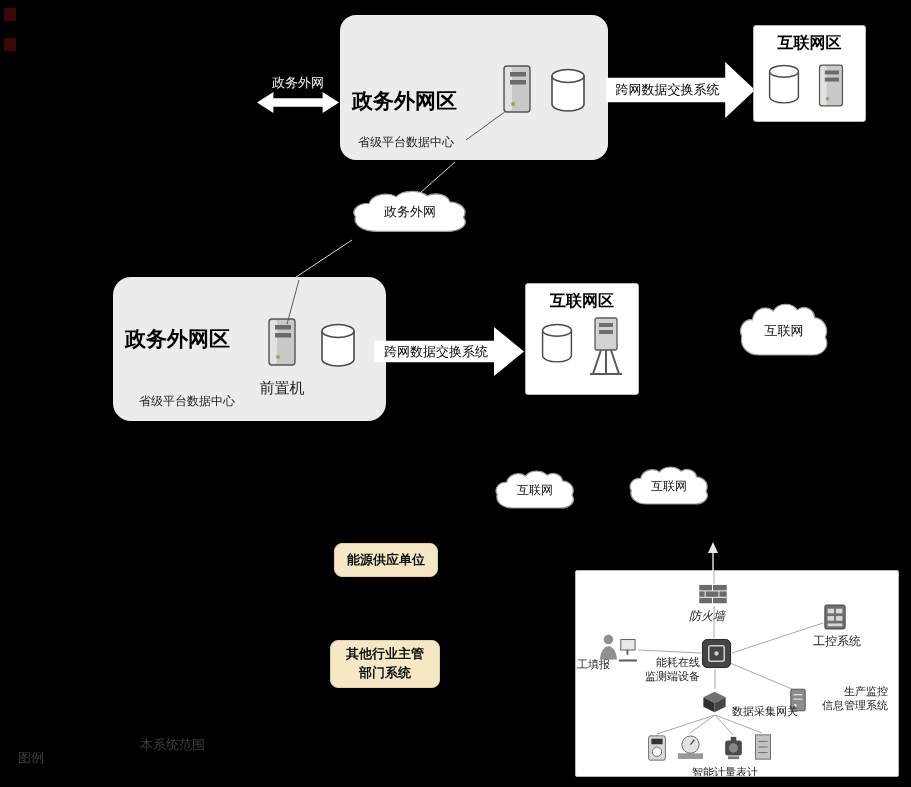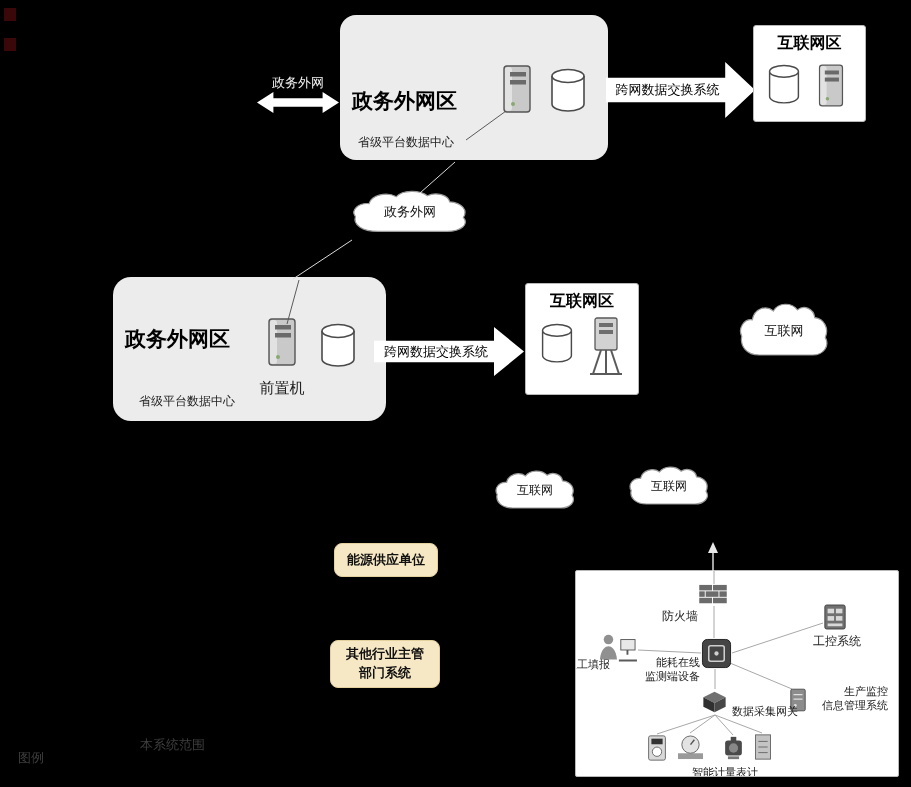--- a/index.html
+++ b/index.html
@@ -194,21 +194,21 @@
       <svg viewBox="0 0 32 24">
         <rect x="1" y="1" width="14" height="6" fill="#6b6b6b"></rect>
           <rect x="16" y="1" width="15" height="6" fill="#6b6b6b"></rect>
         <rect x="1" y="8" width="6" height="6" fill="#6b6b6b"></rect>
           <rect x="8" y="8" width="14" height="6" fill="#6b6b6b"></rect>
           <rect x="23" y="8" width="8" height="6" fill="#6b6b6b"></rect>
         <rect x="1" y="15" width="14" height="6" fill="#6b6b6b"></rect>
           <rect x="16" y="15" width="15" height="6" fill="#6b6b6b"></rect>
       </svg>
     </div>
-    <div class="ptext p12" style="left:80px;top:37px;width:48px;text-align:center;">防火墙</div>
+    <div class="ptext p12" style="left:107px;top:37px;width:48px;text-align:center;font-style:italic;">防火墙</div>
 
     <div class="icon" style="left:125px;top:67px;width:31px;height:31px;">
       <svg viewBox="0 0 32 32">
         <rect x="1.5" y="1.5" width="29" height="29" rx="5" fill="#454545" stroke="#222222"></rect>
         <rect x="8" y="8" width="16" height="16" rx="2" fill="none" stroke="#cfcfcf" stroke-width="1.6"></rect>
         <circle cx="16" cy="16" r="2.2" fill="#cfcfcf"></circle>
       </svg>
     </div>
     <div class="ptext c" style="left:50px;top:84px;width:74px;">
       <span style="display:block;">能耗在线</span>

